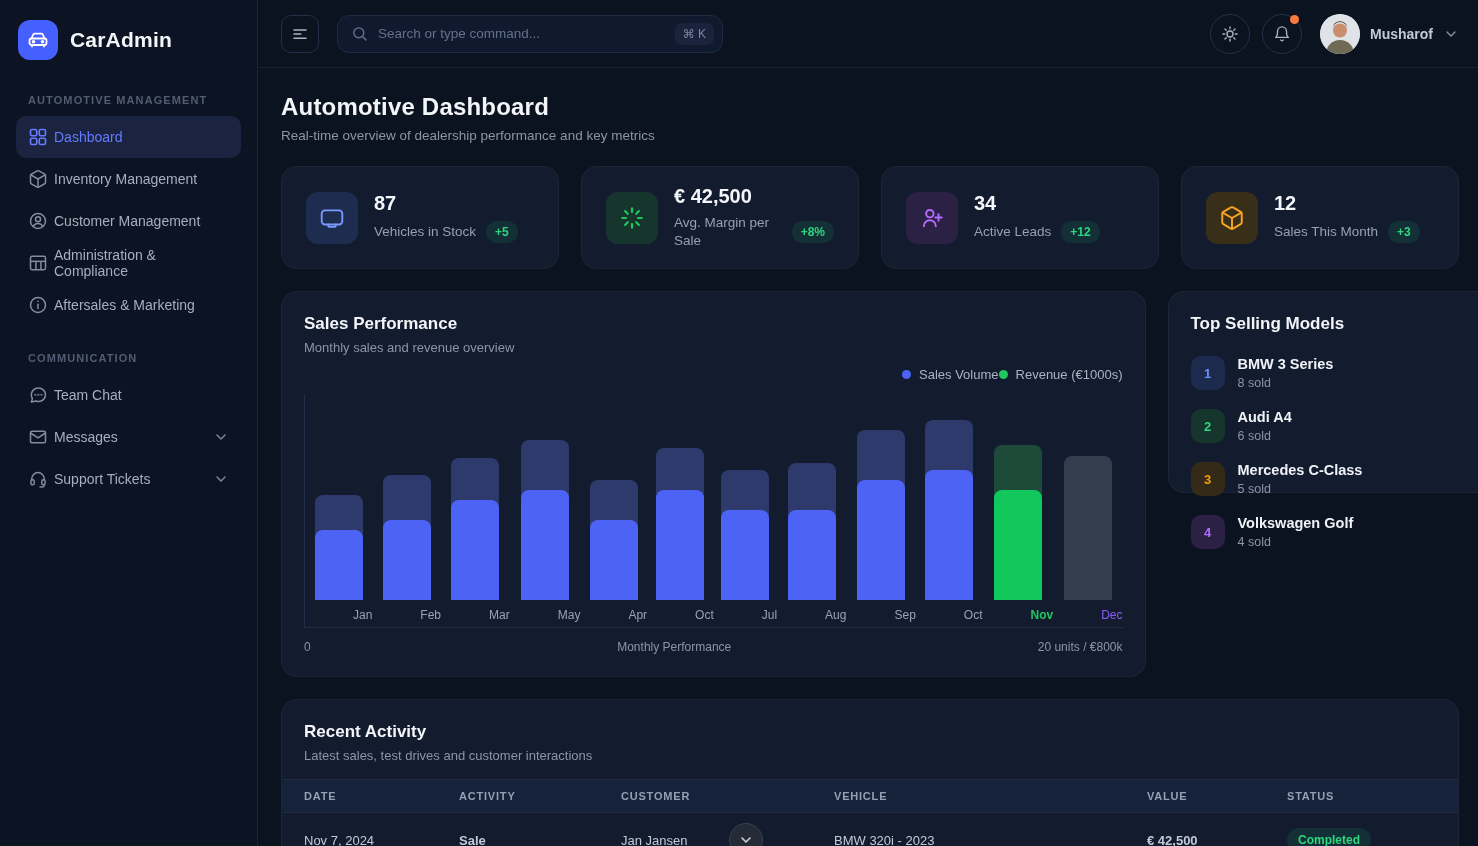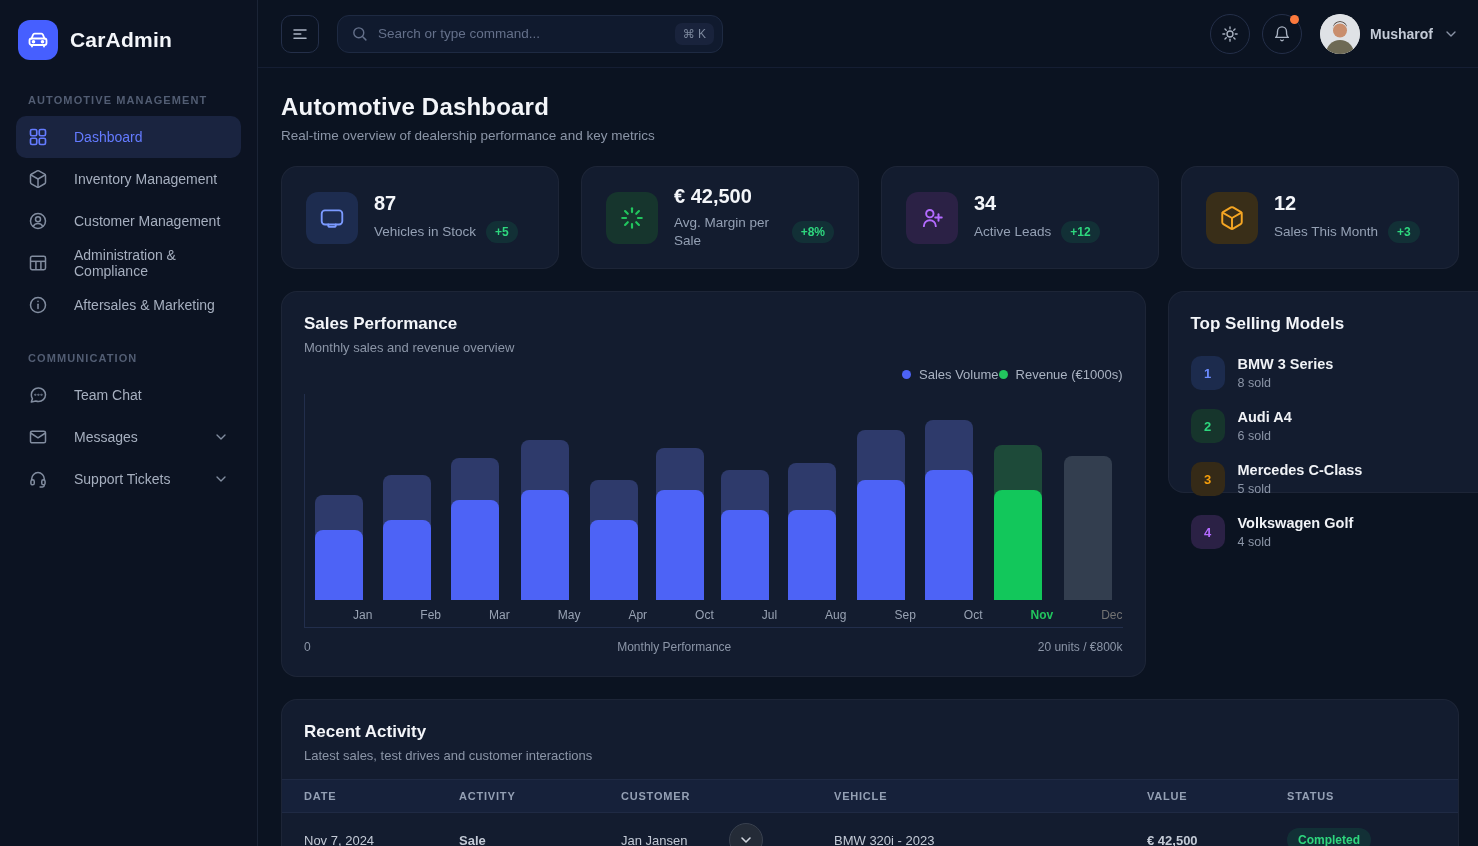--- a/index.html
+++ b/index.html
@@ -23,21 +23,21 @@
   .logo-icon {
     width:40px; height:40px; border-radius:12px; background:#465fff;
     display:flex; align-items:center; justify-content:center; color:#fff;
   }
   .logo-text { font-size:21px; font-weight:700; color:#f4f6fa; letter-spacing:.2px; }
   .section-label {
     font-size:11px; font-weight:700; letter-spacing:1.1px; color:#525d73;
     margin:26px 0 10px; padding-left:12px; text-transform:uppercase;
   }
   .nav-item {
-    display:flex; align-items:center; gap:26px;
+    display:flex; align-items:center; gap:6px;
     height:42px; padding:0 12px; border-radius:10px;
     color:#a6afbf; font-size:14px; font-weight:500; cursor:pointer;
     margin-bottom:0px;
   }
   .nav-item .nav-icon { color:#828da0; width:20px; height:20px; }
   .nav-item.active { background:#1a2440; color:#germ; }
   .nav-item.active { color:#647bff; }
   .nav-item.active .nav-icon { color:#647bff; }
   .nav-item .chev { margin-left:auto; color:#828da0; }
 
@@ -121,21 +121,21 @@
   .chart-plot {
     margin-top:12px; height:234px;
     border-left:1px solid #222e4c; border-bottom:1px solid #222e4c;
     display:flex; align-items:flex-end;
   }
   .chart-month { flex:1; display:flex; flex-direction:column; align-items:center; justify-content:flex-end; padding-bottom:5px; }
   .bar-stack { position:relative; width:48px; height:200px; }
   .bar { position:absolute; bottom:0; left:0; width:100%; border-radius:8px 8px 0 0; }
   .month-label { margin-top:8px; font-size:12px; color:#98a2b3;margin-left:48px; }
   .month-label.hl { color:#22c55e; font-weight:700; }
-  .month-label.dim { color:#737373; }
+  .month-label.dim { color:#8b5cf6; }
   .chart-footer { display:flex; justify-content:space-between; margin-top:12px; font-size:12px; color:#8b95a7; }
 
   
   .models-card { width:378px; min-width:378px; padding:22px; height:202px; }
   .model-row { display:flex; align-items:center; padding:10px 0 9px; cursor:pointer; }
   .rank-box {
     width:34px; height:34px; min-width:34px; border-radius:10px;
     display:flex; align-items:center; justify-content:center;
     font-size:13px; font-weight:700;
   }

